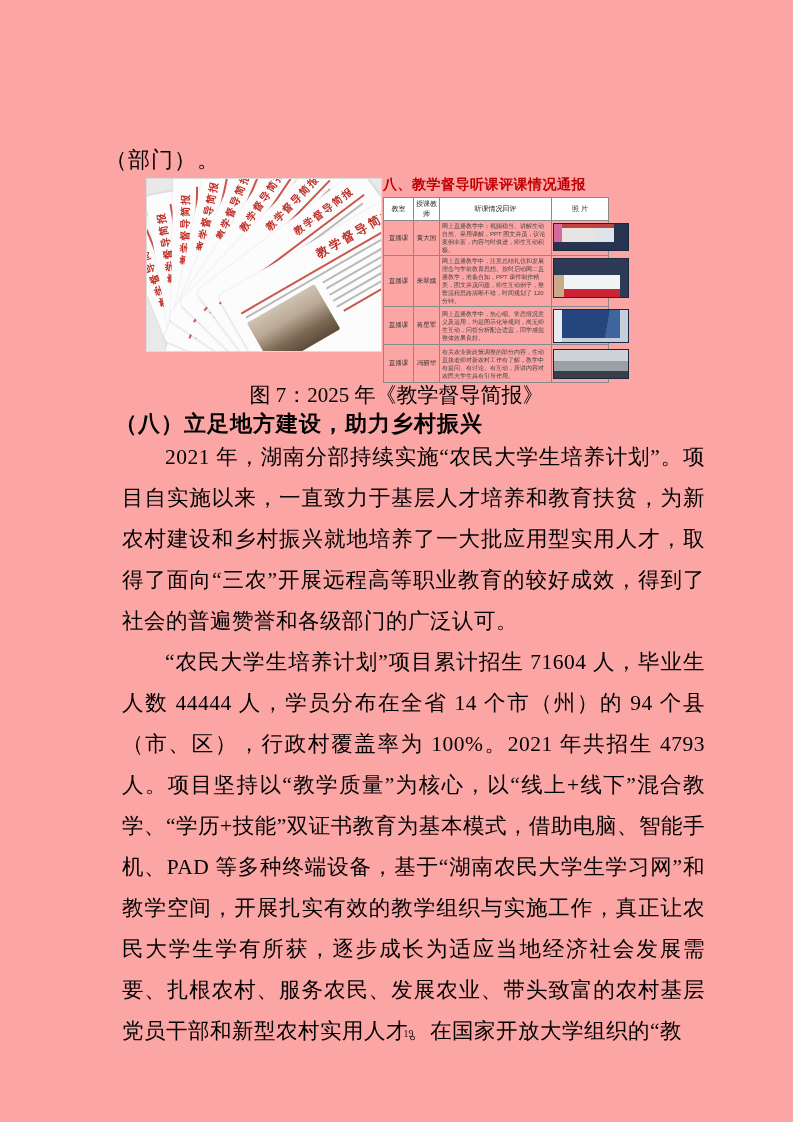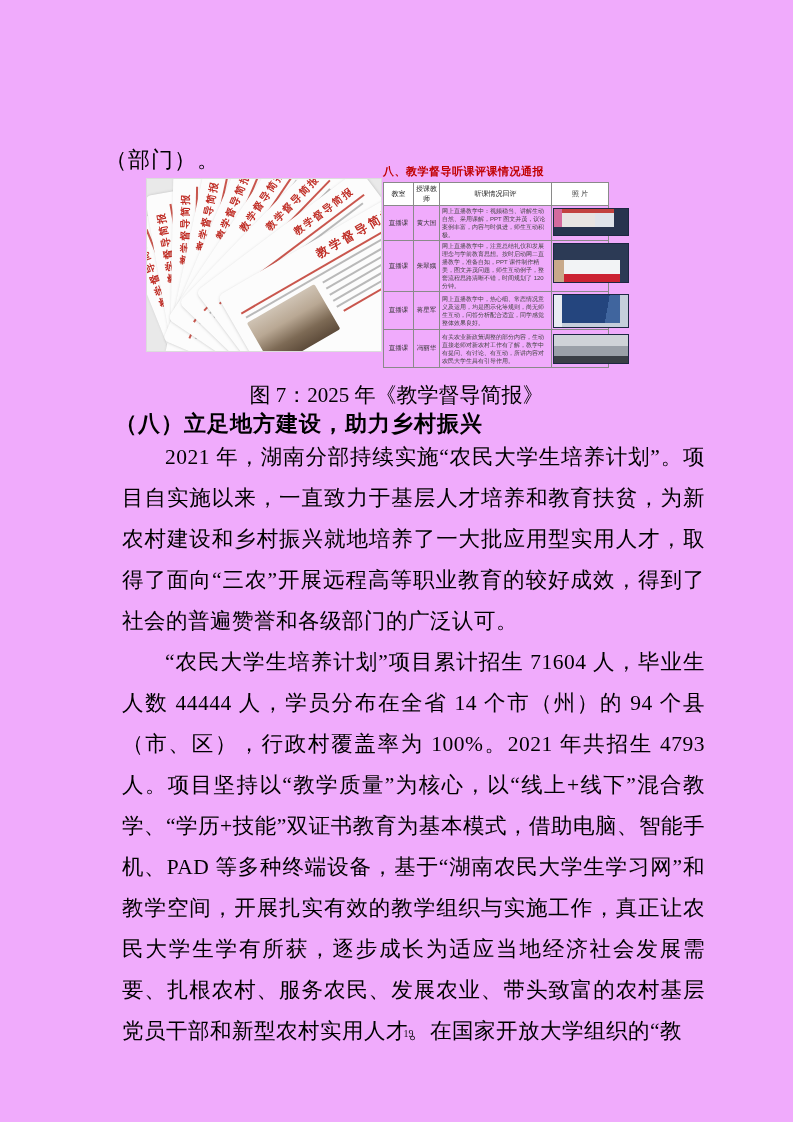--- a/index.html
+++ b/index.html
@@ -1,17 +1,17 @@
 <!DOCTYPE html>
 <html><head>
 <meta charset="utf-8">
 <style>
   html,body{margin:0;padding:0;background:#ffffff;}
   .page{
-    position:relative;width:793px;height:1122px;margin:0 auto;background:#f0abfc;
+    position:relative;width:793px;height:1122px;margin:0 auto;background:#fca5a5;
     font-family:"Liberation Serif","DejaVu Serif",serif;color:#000;overflow:hidden;
   }
   .top-text{position:absolute;left:105px;top:123px;font-size:22px;letter-spacing:1px;}
 
   
   .figure{position:absolute;left:146px;top:160px;width:500px;height:196px;}
   .photo-area{
     position:absolute;left:0;top:18px;width:234px;height:172px;
     background:#e9e9e9;border:1px solid #dcdcdc;overflow:hidden;
   }
@@ -37,21 +37,21 @@
   .front .body-row{display:flex;margin-top:4px;}
   .front .mini-photo{
     width:78px;height:52px;border-radius:2px;flex:0 0 auto;margin-left:4px;
     background:
       linear-gradient(180deg,#cfc3b4 0%,#b9a894 35%,#7d6a55 70%,#5d4b3a 100%);
   }
   .front .lines{flex:1;padding:2px 6px 0 8px;}
   .front .lines .gline{margin:0 2px 5px 0;}
 
   .table-part{position:absolute;left:237px;top:0;width:263px;}
-  .tbl-title{color:#c00000;font-weight:bold;font-size:11px;letter-spacing:.5px;margin:4px 0 3px 0;font-family:"Liberation Sans","DejaVu Sans",sans-serif;}
+  .tbl-title{color:#c00000;font-weight:bold;font-size:14px;letter-spacing:.5px;margin:16px 0 3px 0;font-family:"Liberation Sans","DejaVu Sans",sans-serif;}
   table.sup{border-collapse:collapse;width:225px;table-layout:fixed;font-family:"Liberation Sans","DejaVu Sans",sans-serif;}
   table.sup th,table.sup td{border:1px solid #8a8a8a;padding:1px 2px;vertical-align:middle;}
   table.sup th{font-size:7px;font-weight:normal;color:#222;text-align:center;background:#fff;}
   td.c-type,td.c-teacher{font-size:6.5px;color:#333;text-align:center;}
   td.c-review{font-size:6px;color:#444;line-height:8px;text-align:left;}
   td.c-photo{position:relative;overflow:visible;padding:0;}
   .shot{position:absolute;left:1px;width:76px;border:1px solid #1d2742;box-sizing:border-box;}
   .shot1{top:2px;height:28px;background:
       linear-gradient(90deg,#e8e4e2 0 55%,#dfe3ea 55% 100%),#e8e4e2;
       box-shadow:inset -14px -8px 0 0 #27344f, inset 60px -18px 0 -52px #d46a9d, inset 14px 10px 0 -6px #c2423f;}

